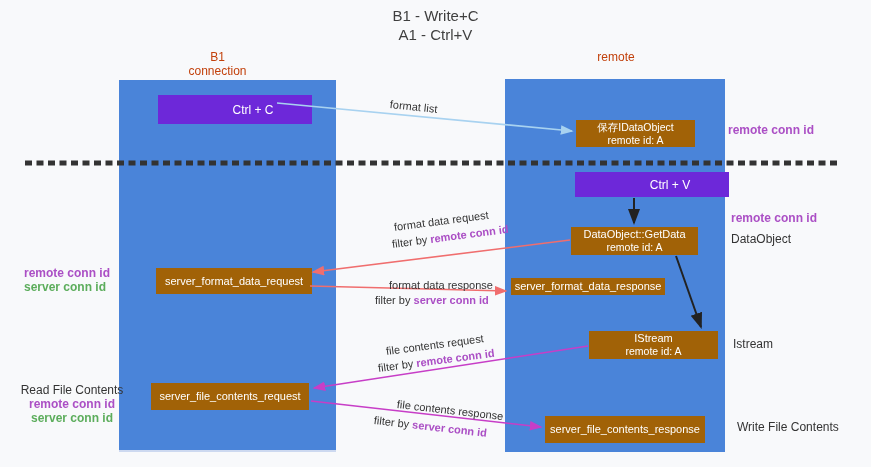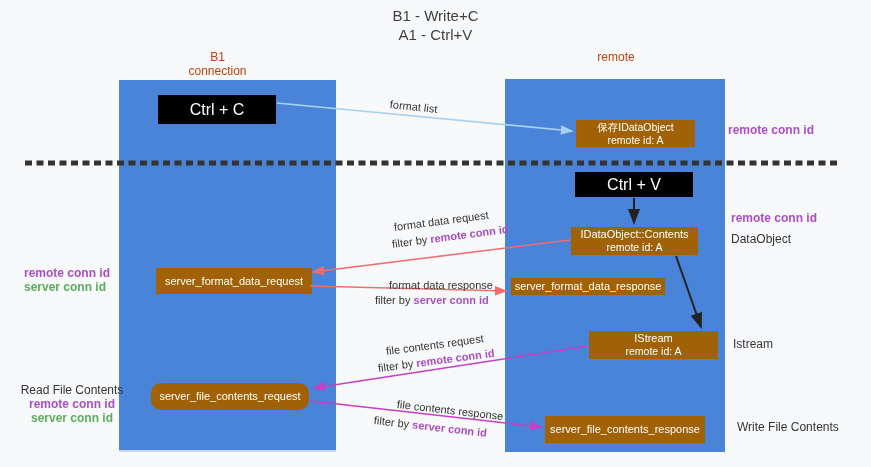--- a/index.html
+++ b/index.html
@@ -11,32 +11,32 @@
   .lane { position:absolute; background:#4a84d9; }
   .lane.b1 { left:119px; top:80px; width:217px; height:370px; border-bottom:2px solid #cdd9f0; }
   .lane.a1 { left:505px; top:79px; width:220px; height:373px; }
 
   .hdr { position:absolute; text-align:center; color:#c2410c; font-size:12px; line-height:14px; }
   .hdr.b1 { left:130px; top:50px; width:175px; }
   .hdr.a1 { left:528px; top:50px; width:176px; }
 
   .node { position:absolute; display:flex; flex-direction:column; align-items:center;
           justify-content:center; color:#fff; text-align:center; }
-  .node.green  { background:#000000; font-size:16px; }
+  .node.green  { background:#6d28d9; font-size:12px;padding-left:36px; }
   .node.orange { background:#a16207; font-size:11px; line-height:13px; }
   .node .l2 { font-size:10.5px; }
 
   .ctrl-c   { left:158px; top:95px;  width:118px; height:29px; }
   .ctrl-v   { left:575px; top:172px; width:118px; height:25px; }
   .save-ido { left:576px; top:120px; width:119px; height:27px; }
   .getdata  { left:571px; top:227px; width:127px; height:28px; }
   .istream  { left:589px; top:331px; width:129px; height:28px; }
   .fmt-req  { left:156px; top:268px; width:156px; height:26px; }
   .fmt-resp { left:511px; top:278px; width:154px; height:17px; }
-  .file-req { left:151px; top:383px; width:158px; height:27px;border-radius:10px; }
+  .file-req { left:151px; top:383px; width:158px; height:27px; }
   .file-resp{ left:545px; top:416px; width:160px; height:27px; }
 
   .slabel { position:absolute; font-size:12px; color:#333; white-space:nowrap; line-height:14px; }
   .purple { color:#ab4fc5; font-weight:bold; }
   .greenc { color:#5cad5c; font-weight:bold; }
   .centered { text-align:center; }
 
   .alabel { position:absolute; font-size:11px; color:#333; white-space:nowrap;
             transform-origin:left center; }
 
@@ -70,21 +70,21 @@
   <div class="node orange save-ido">
     <div class="l2">保存IDataObject</div>
     <div class="l2">remote id: A</div>
   </div>
 
   <div class="node green ctrl-v">
     <div>Ctrl + V</div>
   </div>
 
   <div class="node orange getdata">
-    <div>IDataObject::Contents</div>
+    <div>DataObject::GetData</div>
     <div class="l2">remote id: A</div>
   </div>
 
   <div class="node orange istream">
     <div>IStream</div>
     <div class="l2">remote id: A</div>
   </div>
 
   <div class="node orange fmt-req">
     <div>server_format_data_request</div>

